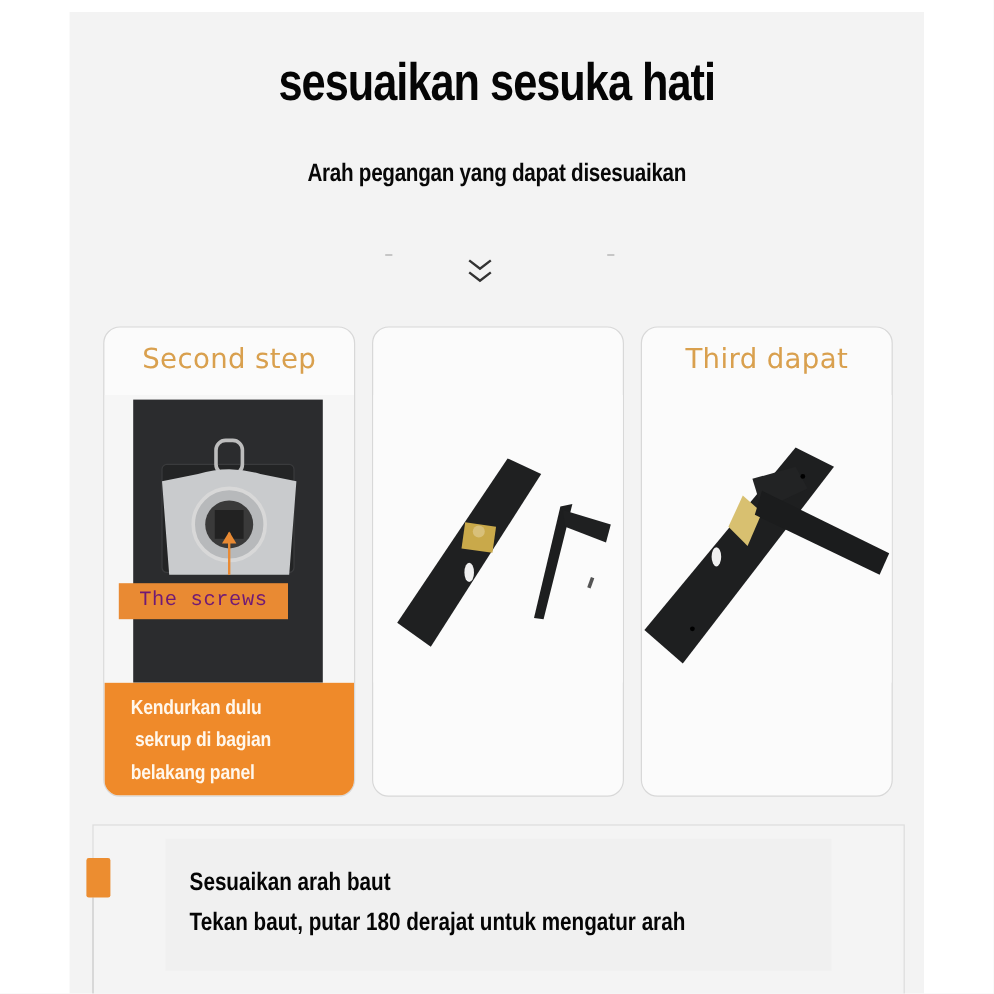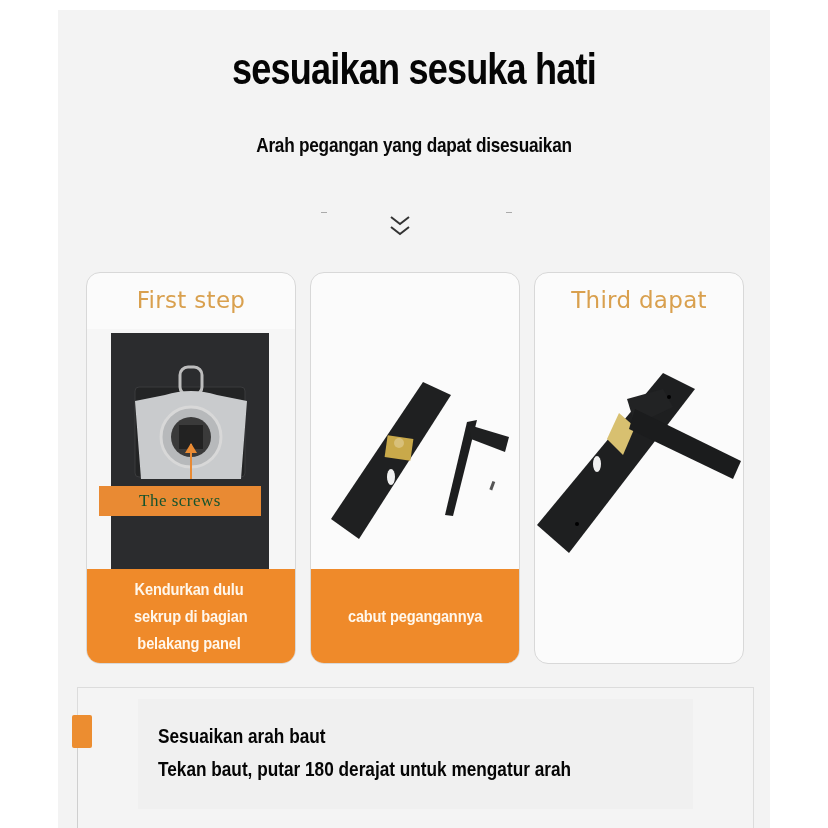--- a/index.html
+++ b/index.html
@@ -33,33 +33,33 @@
   .card-title {
     position:absolute; left:0; right:0; top:14px; text-align:center;
     font-family:"DejaVu Sans", sans-serif; font-size:23px; color:#d9a04e;
     letter-spacing:0.3px;
   }
   .card-photo { position:absolute; left:0; top:56px; width:210px; height:240px; }
   .card-band {
     position:absolute; left:0; right:0; top:296px; bottom:0;
     background:#ef8a2a;
     display:flex; flex-direction:column; justify-content:center;
-    padding-left:22px; box-sizing:border-box;text-align:center;
+    padding-left:22px; box-sizing:border-box;
   }
   .card-band.center { align-items:center; padding-left:0; }
   .band-line {
     font-weight:bold; font-size:17px; color:#fff7ec; line-height:27px;
     letter-spacing:-0.2px; transform:scaleX(0.86); transform-origin:left center;
     white-space:nowrap;
   }
   .card-band.center .band-line { transform-origin:center; }
 
   .screws-label {
-    position:absolute; left:12px; top:157px; width:162px; height:30px;
-    background:#e98a33; color:#14532d; font-family:Liberation Serif, serif;
+    position:absolute; left:12px; top:157px; width:141px; height:30px;
+    background:#e98a33; color:#701a75; font-family:Liberation Mono, monospace;
     font-size:17px; line-height:30px; text-align:center; letter-spacing:0.5px;
   }
 
   .info-box {
     position:absolute; left:77px; top:687px; width:677px; height:160px;
     border:1px solid #dcdcdc; background:#f4f4f4; box-sizing:border-box;
   }
   .info-inner {
     position:absolute; left:138px; top:699px; width:555px; height:110px; background:#f0f0f0;
   }
@@ -84,21 +84,21 @@
 <div class="subhead">Arah pegangan yang dapat disesuaikan</div>
 
 <div class="dash" style="left:321px"></div>
 <div class="dash" style="left:506px"></div>
 <svg class="chevrons" viewBox="0 0 28 28">
   <polyline points="5,4 14,11 23,4" fill="none" stroke="#333" stroke-width="2"></polyline>
   <polyline points="5,14 14,21 23,14" fill="none" stroke="#333" stroke-width="2"></polyline>
 </svg>
 
 <div class="card" style="left:86px">
-  <div class="card-title">First step</div>
+  <div class="card-title">Second step</div>
   <div class="card-photo">
     <svg width="210" height="240" viewBox="0 0 210 240">
       <rect x="0" y="0" width="210" height="240" fill="#f6f6f6"></rect>
       <rect x="24" y="4" width="158" height="236" fill="#2b2c2e"></rect>
       <rect x="48" y="58" width="110" height="90" rx="4" fill="#232425" stroke="#3a3b3d"></rect>
       <rect x="93" y="38" width="22" height="28" rx="8" fill="none" stroke="#bdbdbd" stroke-width="3"></rect>
       <path d="M48 72 L78 66 Q104 58 130 66 L160 72 L154 150 L54 150 Z" fill="#c9cbcd"></path>
       <circle cx="104" cy="108" r="30" fill="#b7b9bb" stroke="#d8d8d8" stroke-width="3"></circle>
       <circle cx="104" cy="108" r="20" fill="#3a3a3a"></circle>
       <rect x="92" y="96" width="24" height="24" fill="#222"></rect>
@@ -120,23 +120,20 @@
       <rect width="210" height="240" fill="#fbfbfb"></rect>
       <polygon points="20,190 112,53 140,66 48,210" fill="#1f2021"></polygon>
       <rect x="75" y="108" width="26" height="22" fill="#c9a94a" transform="rotate(8 88 119)"></rect>
       <circle cx="88" cy="114" r="5" fill="#d8c07a"></circle>
       <ellipse cx="80" cy="148" rx="4" ry="8" fill="#f0f0f0"></ellipse>
       <polygon points="156,93 166,91 142,187 134,186" fill="#1d1e1f"></polygon>
       <polygon points="158,96 198,108 194,123 160,110" fill="#1f2021"></polygon>
       <rect x="180" y="152" width="3" height="9" fill="#555" transform="rotate(20 181 156)"></rect>
     </svg>
   </div>
-  <div class="card-band center">
-    <div class="band-line">cabut pegangannya</div>
-  </div>
 </div>
 
 <div class="card" style="left:534px">
   <div class="card-title">Third dapat</div>
   <div class="card-photo">
     <svg width="210" height="240" viewBox="0 0 210 240">
       <rect width="210" height="240" fill="#fbfbfb"></rect>
       <polygon points="2,196 128,44 160,60 34,224" fill="#1e1f20"></polygon>
       <polygon points="84,84 100,98 88,126 72,110" fill="#d8c070"></polygon>
       <polygon points="92,70 128,60 138,78 100,96" fill="#222324"></polygon>

